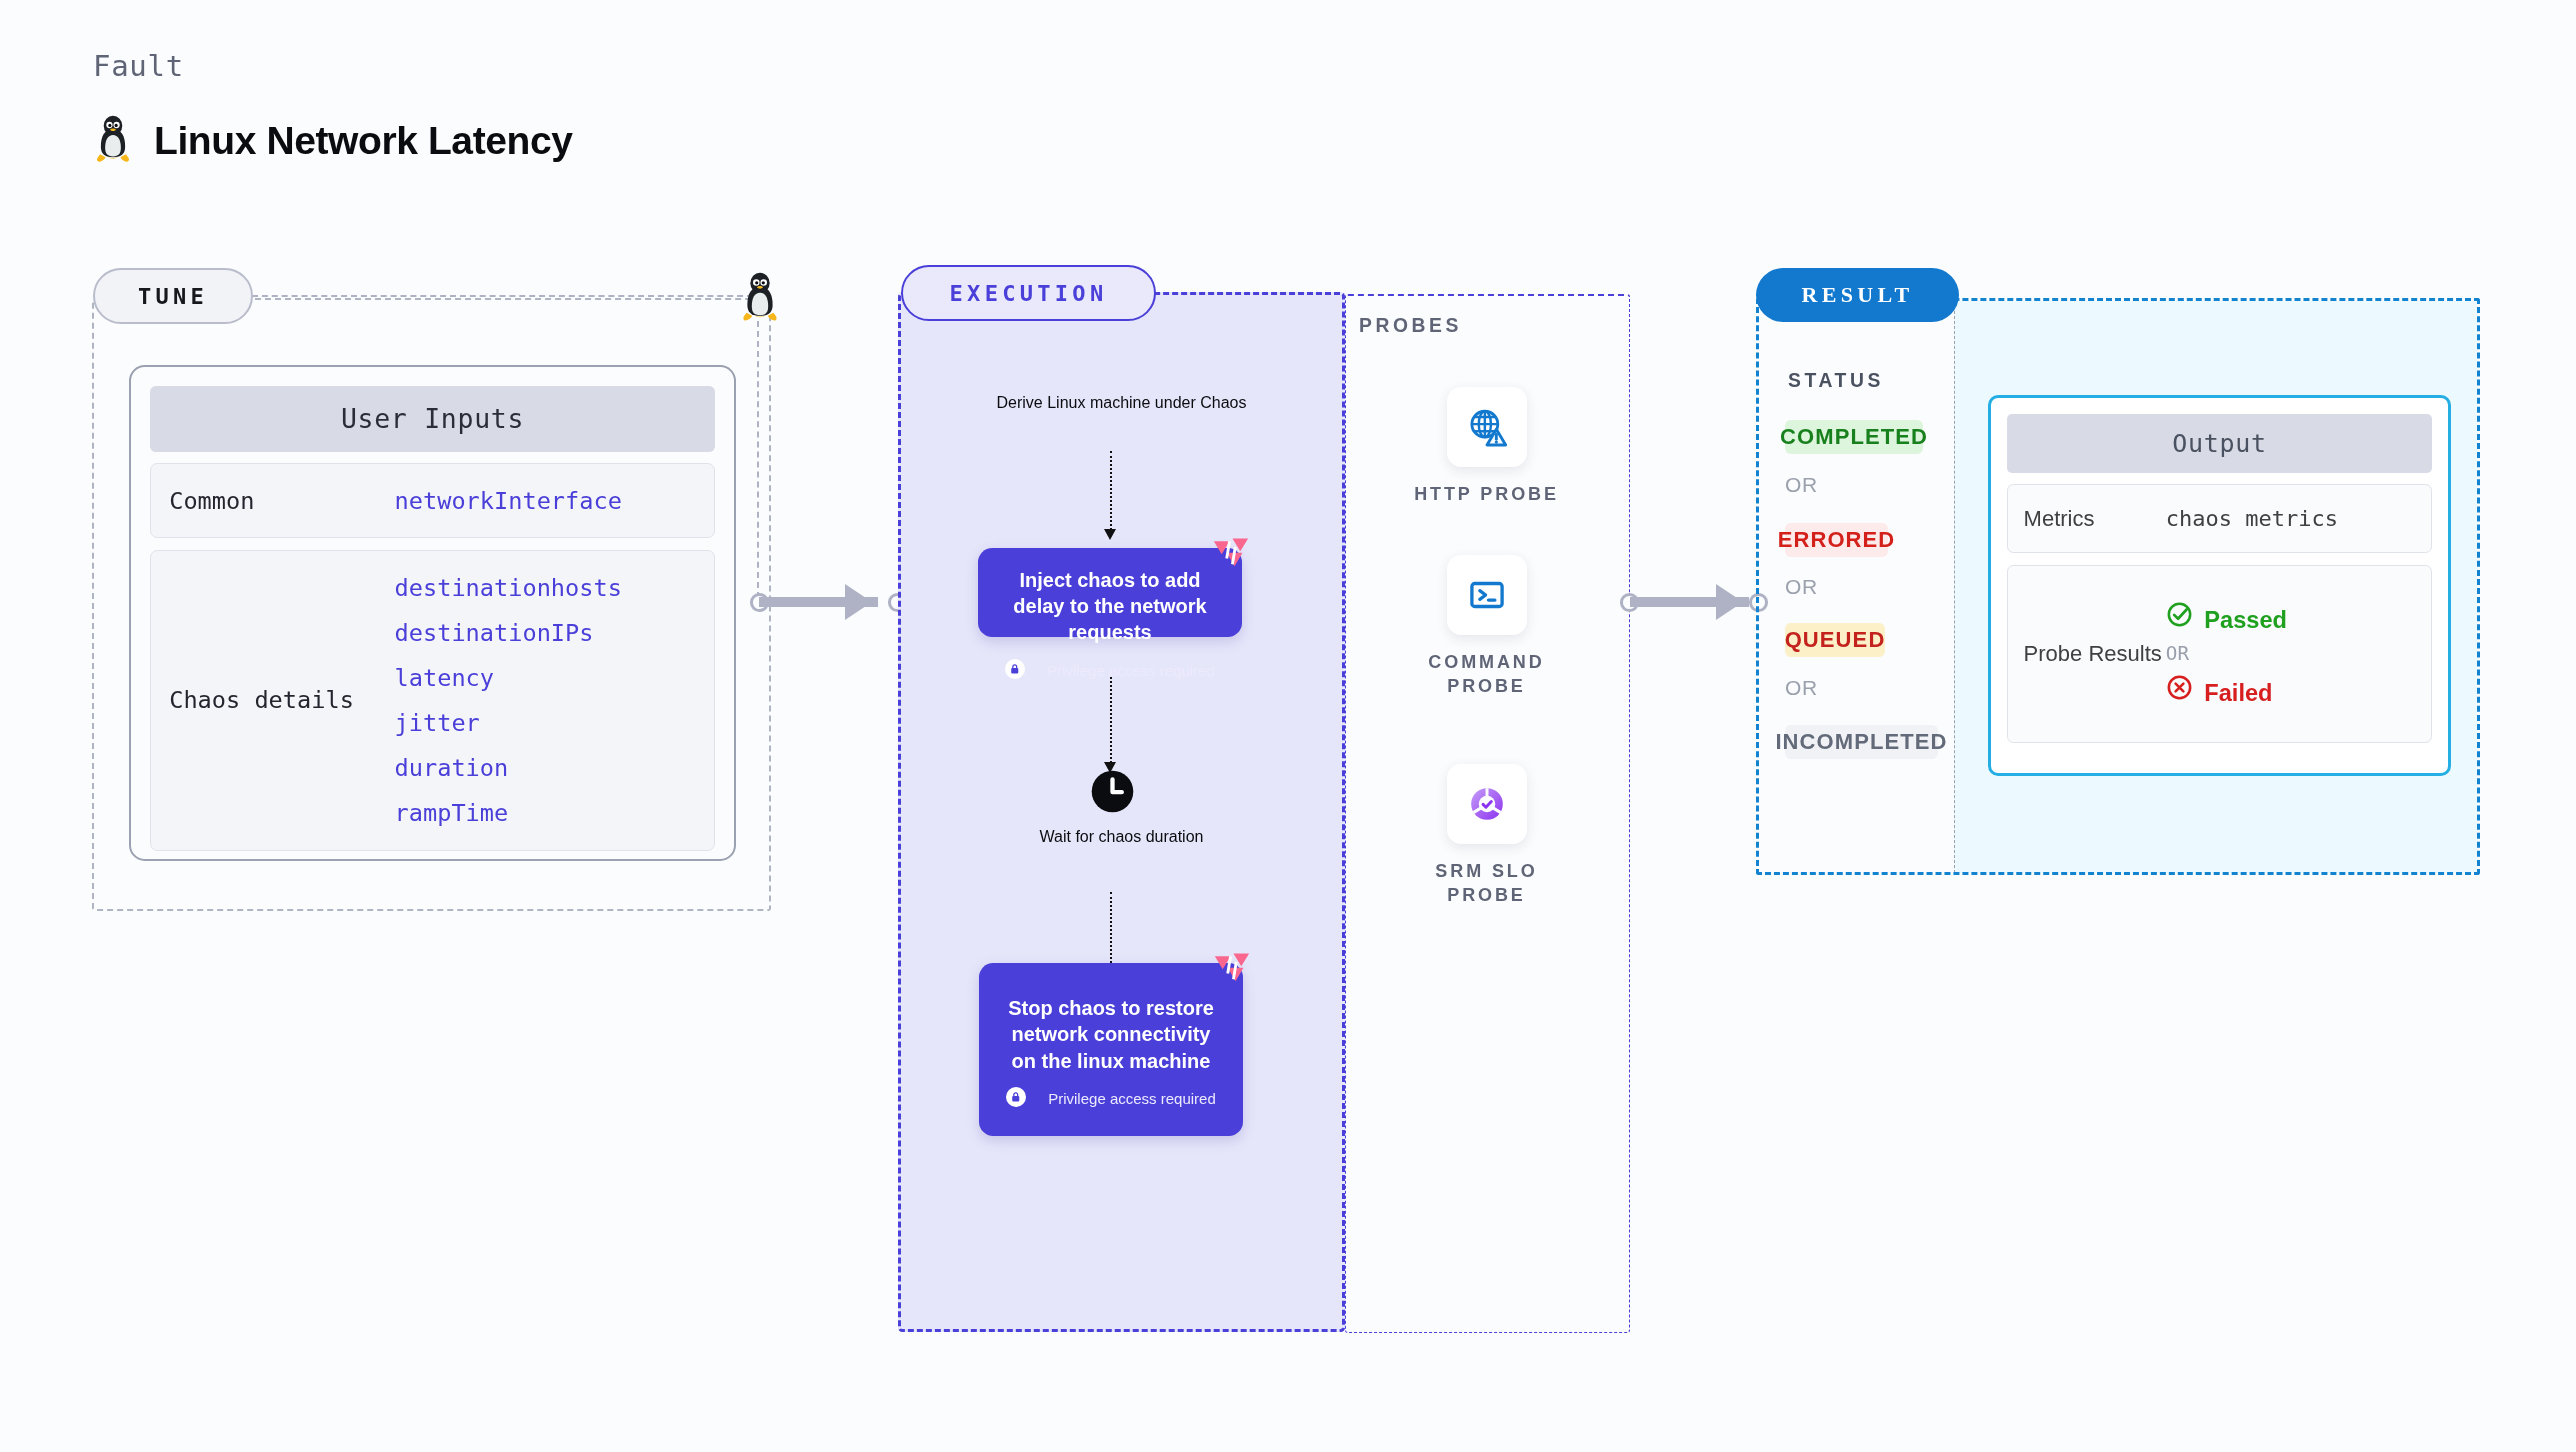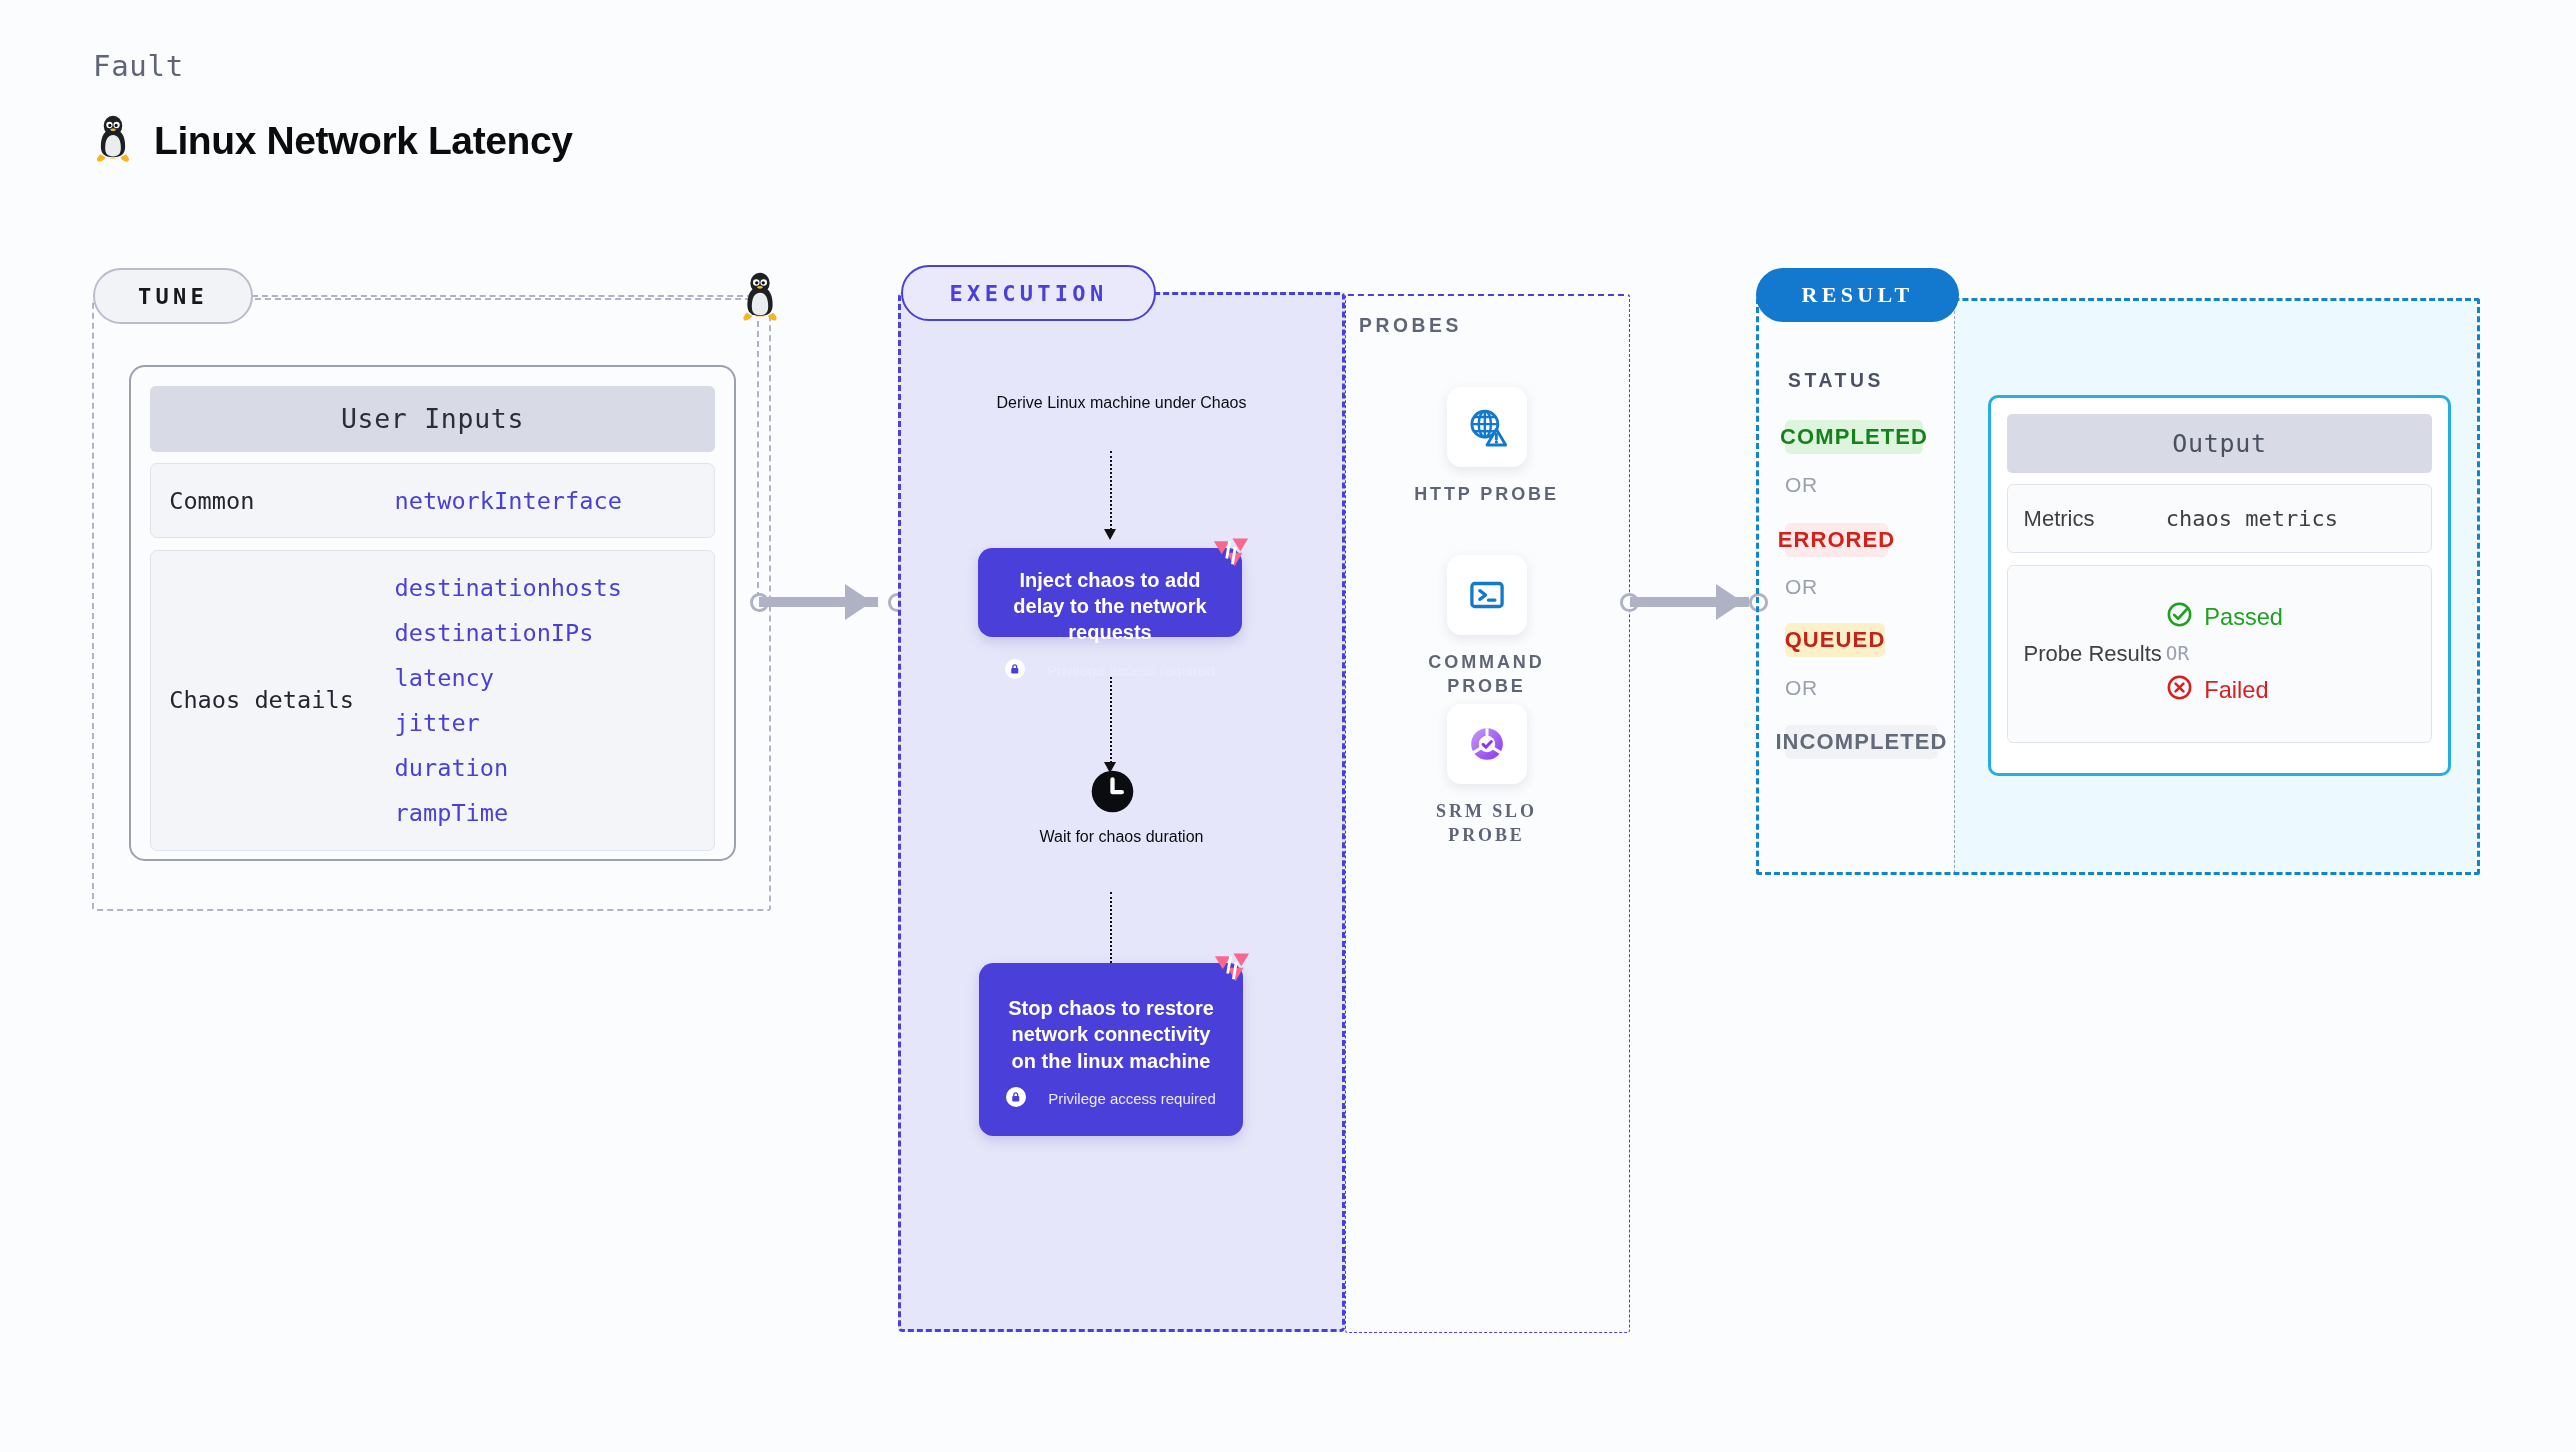--- a/index.html
+++ b/index.html
@@ -125,21 +125,21 @@
   .probe-tile{
     width:80px;height:80px;margin:0 auto;background:#fff;border-radius:14.3px;
     box-shadow:0 3.6px 11.5px rgba(40,50,90,.10);
     display:flex;align-items:center;justify-content:center;
   }
   .probe-name{
     margin-top:15.8px;font-size:18px;font-weight:bold;color:#5f6577;letter-spacing:2.9px;line-height:1.32;
   }
   #probe-http{top:387px;width:179px;}
   #probe-cmd{top:555px;width:179px;}
-  #probe-srm{top:704px;width:179px;font-family:Liberation Serif, serif;}
+  #probe-srm{top:764px;width:179px;}
 
   
   #status-label{position:absolute;left:1788px;top:370px;
     font-size:19.3px;font-weight:bold;color:#4a5160;letter-spacing:3.6px;}
   .st-chip{
     position:absolute;left:1785px;box-sizing:border-box;border-radius:5.7px;
     display:flex;align-items:center;justify-content:center;
     font-size:22px;font-weight:bold;letter-spacing:1.1px;height:34px;
   }
   .st-or{position:absolute;left:1785px;font-size:21px;color:#9aa1ad;letter-spacing:0.7px;}
@@ -165,21 +165,21 @@
   .out-row{
     margin-top:11.5px;border:1.4px solid #dfe2ea;border-radius:6.4px;background:#fafbfd;
     display:flex;align-items:center;box-sizing:border-box;
   }
   .out-label{
     width:158px;flex:0 0 158px;padding-left:15.8px;box-sizing:border-box;
     font-family:Liberation Sans, sans-serif;
     font-size:22px;color:#404040;line-height:1.3;
   }
   .out-val-mono{font-family:"DejaVu Sans Mono","Liberation Mono",monospace;font-size:22px;color:#404040;}
-  .pf{display:flex;align-items:center;gap:11.5px;font-size:23.6px;font-weight:normal;}
+  .pf{display:flex;align-items:flex-end;gap:11.5px;font-size:23.6px;font-weight:bold;}
   .pf.pass{color:#1fa01f;}
   .pf.fail{color:#d81f1f;}
   .pf-or{font-family:"DejaVu Sans Mono","Liberation Mono",monospace;font-size:19.3px;color:#9aa1ad;margin:8.6px 0;}
 
   
   .conn{position:absolute;}
   .conn-line{position:absolute;height:10px;background:#aeb2c4;}
   .conn-head{position:absolute;width:0;height:0;
     border-top:18.6px solid transparent;border-bottom:18.6px solid transparent;
     border-left:27px solid #aeb2c4;}

